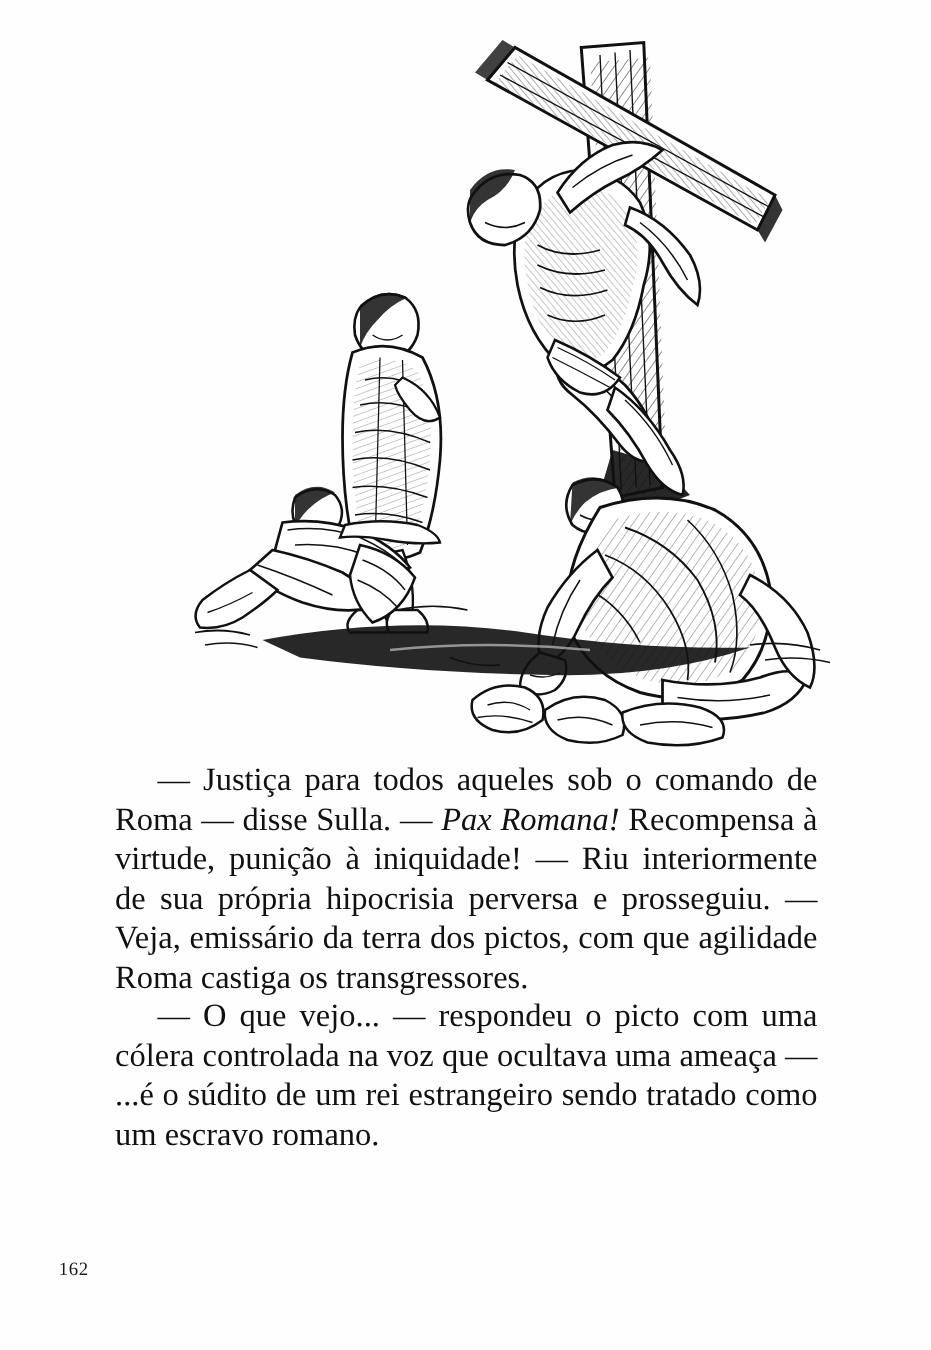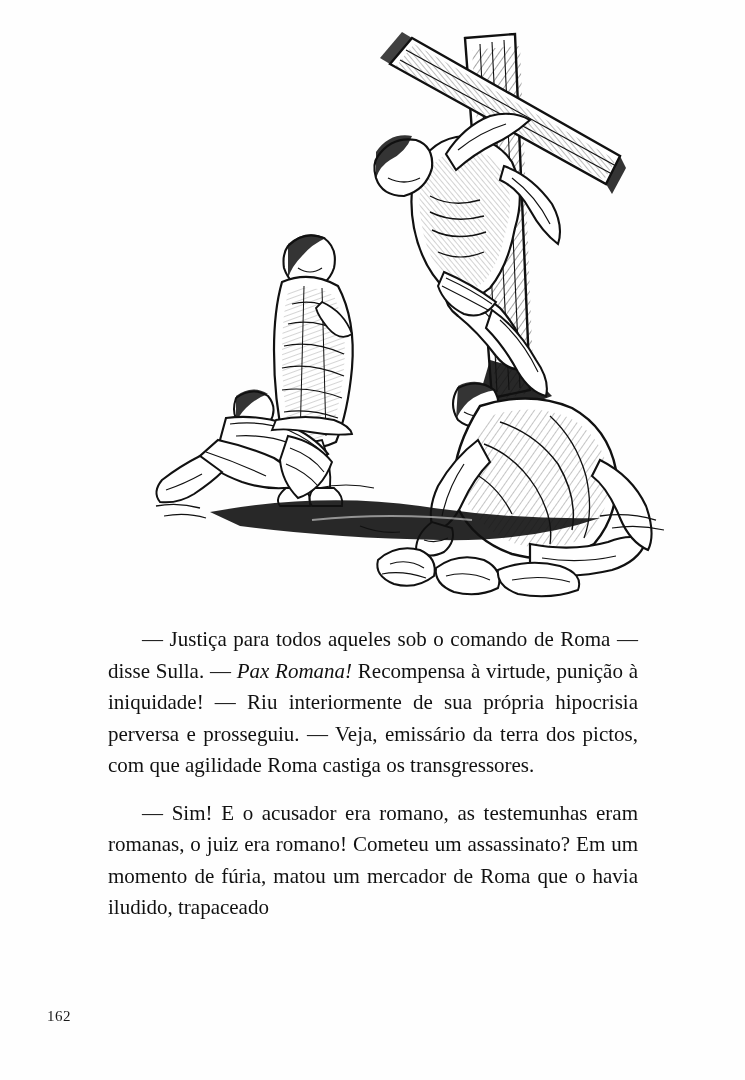--- a/index.html
+++ b/index.html
@@ -36,25 +36,25 @@
   }
 
   
   .textblock {
     position: absolute;
     left: 92px;
     top: 608px;
     width: 562px;
   }
   .para {
-    font-size: 21px;
+    font-size: 26px;
     line-height: 31.5px;
     text-align: justify;
     text-indent: 34px;
-    margin: 16px;
+    margin: 0;
     hyphens: none;
   }
   .para + .para {
     margin-top: 0px;
   }
   .para em {
     font-style: italic;
   }
 
   
@@ -233,18 +233,18 @@
         <path d="M540 496 Q568 492 596 500" stroke="#111" stroke-width="1.3" fill="none"></path>
         <path d="M552 508 Q578 504 604 510" stroke="#111" stroke-width="1.2" fill="none"></path>
         <path d="M258 468 Q286 462 314 468" stroke="#111" stroke-width="1.2" fill="none"></path>
         <path d="M300 506 Q320 514 340 512" stroke="#111" stroke-width="1.1" fill="none"></path>
       </g>
     </svg>
   </div>
 
   <div class="textblock">
     <p class="para" id="p1"><span>— Justiça para todos aqueles sob o comando de Roma — disse Sulla. — </span><em>Pax Romana!</em><span> Recompensa à virtude, punição à iniquidade! — Riu interiormente de sua própria hipocrisia perversa e prosseguiu. — Veja, emissário da terra dos pictos, com que agilidade Roma castiga os transgressores.</span></p>
-    <p class="para" id="p4"><span>— Sim! E o acusador era romano, as testemunhas eram romanas, o juiz era romano! Cometeu um assassinato? Em um momento de fúria, matou um mercador de Roma que o havia iludido, trapaceado</span></p>
+    <p class="para" id="p2"><span>— O que vejo... — respondeu o picto com uma cólera controlada na voz que ocultava uma ameaça — ...é o súdito de um rei estrangeiro sendo tratado como um escravo romano.</span></p>
   </div>
 
   <div class="folio">162</div>
 
 </div>
 
 </body></html>

